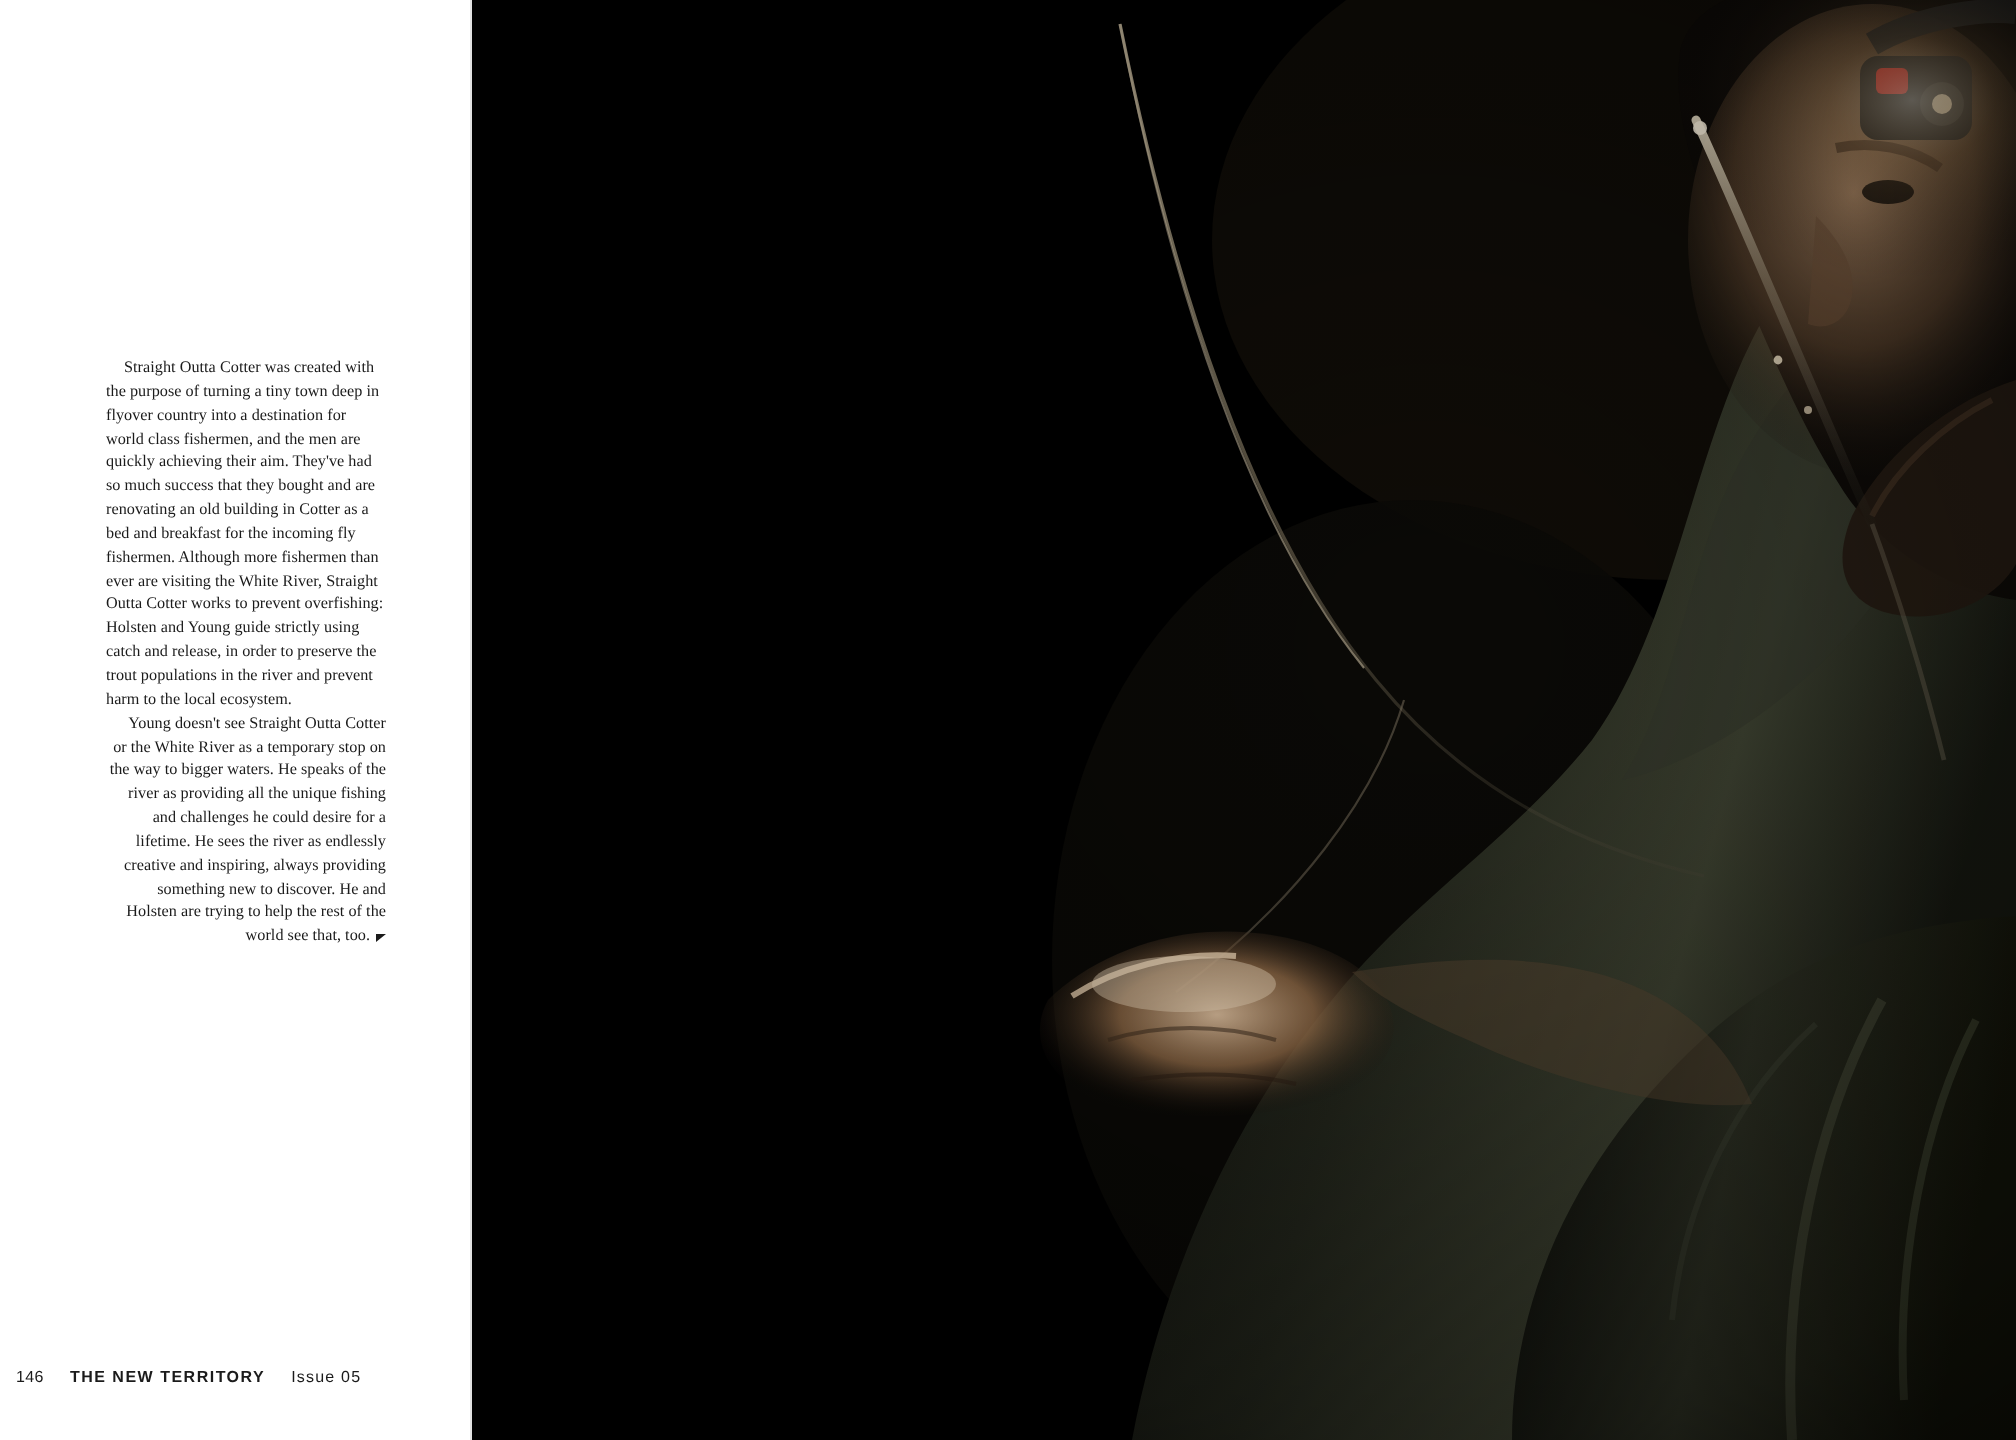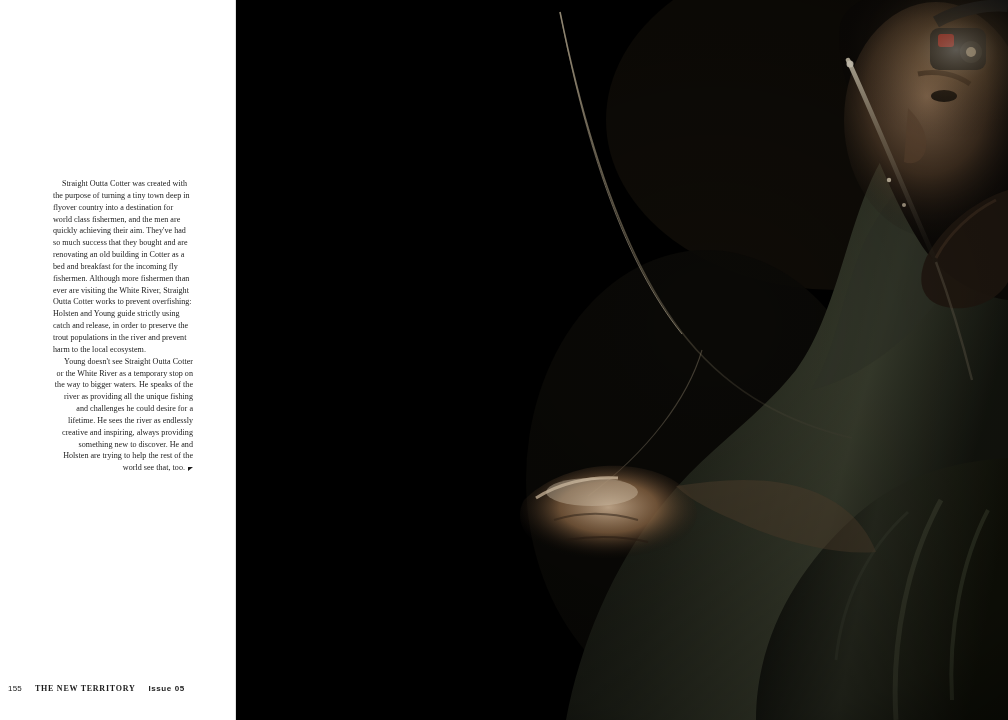--- a/index.html
+++ b/index.html
@@ -73,31 +73,31 @@
     white-space: nowrap;
   }
   .folio-number {
     font-family: "Liberation Sans", sans-serif;
     font-size: 8px;
     color: #1b1b1b;
     letter-spacing: 0.2px;
     margin-right: 13px;
   }
   .folio-title {
-    font-family: Liberation Serif, serif;
+    font-family: Liberation Sans, sans-serif;
     font-size: 8px;
     font-weight: 700;
     color: #1b1b1b;
     letter-spacing: 0.75px;
     margin-right: 13px;
   }
   .folio-issue {
     font-family: "Liberation Sans", sans-serif;
     font-size: 8px;
-    font-weight: 700;
+    font-weight: 400;
     color: #1b1b1b;
     letter-spacing: 0.6px;
   }
 
   
   .gutter {
     position: absolute;
     left: 235px;
     top: 0;
     width: 1px;
@@ -127,21 +127,21 @@
 <div class="page">
 
   <div class="left-page">
 
     <div class="text-column">
       <p class="body-par">Straight Outta Cotter was created with the purpose of turning a tiny town deep in flyover country into a destination for world class fishermen, and the men are quickly achieving their aim. They've had so much success that they bought and are renovating an old building in Cotter as a bed and breakfast for the incoming fly fishermen. Although more fishermen than ever are visiting the White River, Straight Outta Cotter works to prevent overfishing: Holsten and Young guide strictly using catch and release, in order to preserve the trout populations in the river and prevent harm to the local ecosystem.</p>
       <p class="body-par"><span>Young doesn't see Straight Outta Cotter or the White River as a temporary stop on the way to bigger waters. He speaks of the river as providing all the unique fishing and challenges he could desire for a lifetime. He sees the river as endlessly creative and inspiring, always providing something new to discover. He and Holsten are trying to help the rest of the world see that, too.</span><span class="end-mark"></span></p>
     </div>
 
     <div class="folio">
-      <span class="folio-number">155</span>
+      <span class="folio-number">146</span>
       <span class="folio-title">THE NEW TERRITORY</span>
       <span class="folio-issue">Issue 05</span>
     </div>
   </div>
 
   <div class="gutter"></div>
 
   <div class="photo-page">
     <svg class="photo-svg" viewBox="0 0 772 720" preserveAspectRatio="none">
       <defs>

